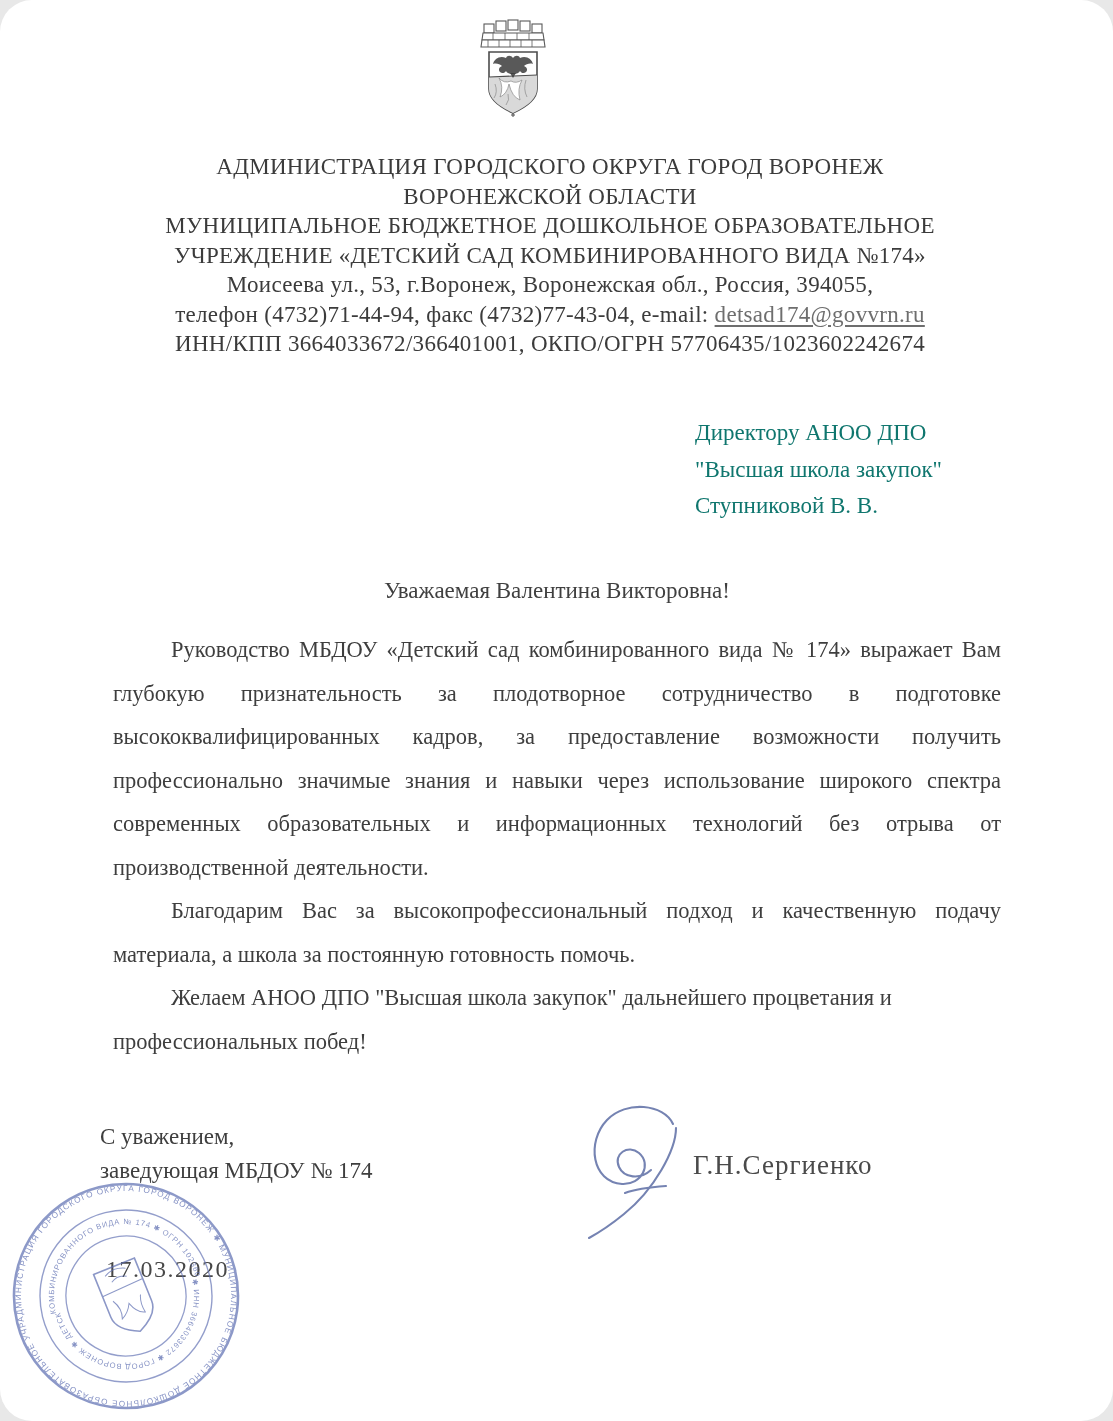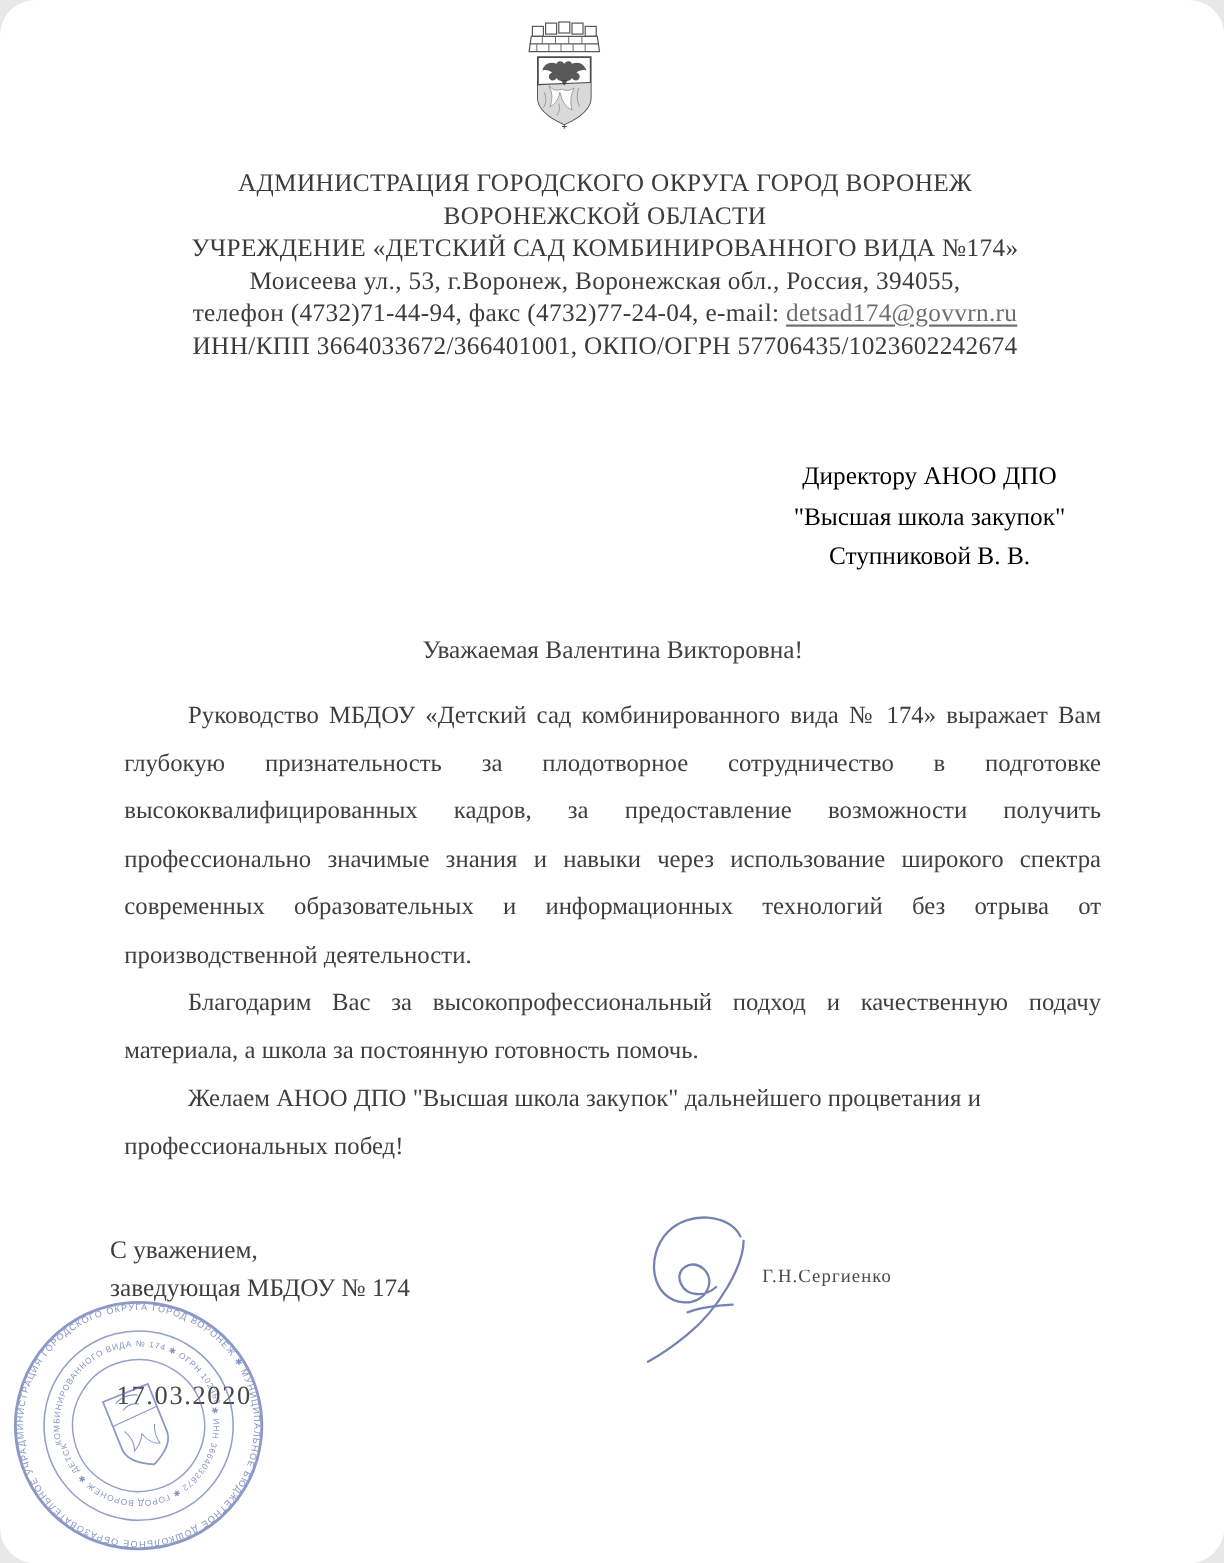--- a/index.html
+++ b/index.html
@@ -25,23 +25,22 @@
   .letterhead .org{white-space:nowrap;}
   .letterhead .addr{white-space:nowrap;}
   .email{
     color:#6e6e6e;
     text-decoration:underline;
     text-underline-offset:3px;
   }
   
   .recipient{
     position:absolute;left:695px;top:415px;width:300px;
-    text-align:center;
     font-size:23px;line-height:36.5px;
-    color:#000000;
+    color:#0f766e;
   }
   
   .salutation{
     position:absolute;left:113px;top:578px;width:888px;
     text-align:center;
     font-size:23px;
     color:#404040;
   }
   .letter-body{
     position:absolute;left:113px;top:628px;width:888px;
@@ -53,21 +52,21 @@
   .letter-body p:last-child{text-align:left;}
   
   .closing{
     position:absolute;left:100px;top:1120px;
     font-size:23px;line-height:34px;
     color:#3e3e3e;
   }
   .closing .regards{}
   .signatory{
     position:absolute;left:693px;top:1150px;
-    font-size:17px;letter-spacing:1px;
+    font-size:27px;letter-spacing:1px;
     color:#4a4a4a;
   }
   .signature-svg{position:absolute;left:572px;top:1098px;width:132px;height:150px;}
   .date-line{
     position:absolute;left:106px;top:1256px;
     font-size:24px;letter-spacing:1.5px;
     color:#474747;
     z-index:2;
   }
   
@@ -113,23 +112,24 @@
 
     <path d="M45,42 c-2,-3 -6,-3 -7,0 c-6,-3 -12,1 -13,6 c3,-1 7,0 9,2 c-3,1 -4,4 -2,6 c2,2 5,1 6,-1 c1,2 3,3 7,3 c4,0 6,-1 7,-3 c1,2 4,3 6,1 c2,-2 1,-5 -2,-6 c2,-2 6,-3 9,-2 c-1,-5 -7,-9 -13,-6 c-1,-3 -5,-3 -7,0 z" fill="#3c3c3c" opacity="0.85"></path>
     <path d="M42,57 l3,5 l3,-5 z" fill="#3c3c3c" opacity="0.85"></path>
 
     <path d="M45,97 v4 M43,99 h4" stroke="#4c4c4c" stroke-width="1"></path>
   </svg>
 
   <div class="letterhead">
     <div class="org">АДМИНИСТРАЦИЯ ГОРОДСКОГО ОКРУГА ГОРОД ВОРОНЕЖ</div>
     <div class="org">ВОРОНЕЖСКОЙ ОБЛАСТИ</div>
+    <div class="org">МУНИЦИПАЛЬНОЕ БЮДЖЕТНОЕ ДОШКОЛЬНОЕ ОБРАЗОВАТЕЛЬНОЕ</div>
     <div class="org">УЧРЕЖДЕНИЕ «ДЕТСКИЙ САД КОМБИНИРОВАННОГО ВИДА №174»</div>
     <div class="addr">Моисеева ул., 53, г.Воронеж, Воронежская обл., Россия, 394055,</div>
-    <div class="addr"><span>телефон (4732)71-44-94, факс (4732)77-24-04, e-mail: </span><span class="email">detsad174@govvrn.ru</span></div>
+    <div class="addr"><span>телефон (4732)71-44-94, факс (4732)77-43-04, e-mail: </span><span class="email">detsad174@govvrn.ru</span></div>
     <div class="addr">ИНН/КПП 3664033672/366401001, ОКПО/ОГРН 57706435/1023602242674</div>
   </div>
 
   <div class="recipient">
     <div>Директору АНОО ДПО</div>
     <div>"Высшая школа закупок"</div>
     <div>Ступниковой В. В.</div>
   </div>
 
   <div class="salutation">Уважаемая Валентина Викторовна!</div>

